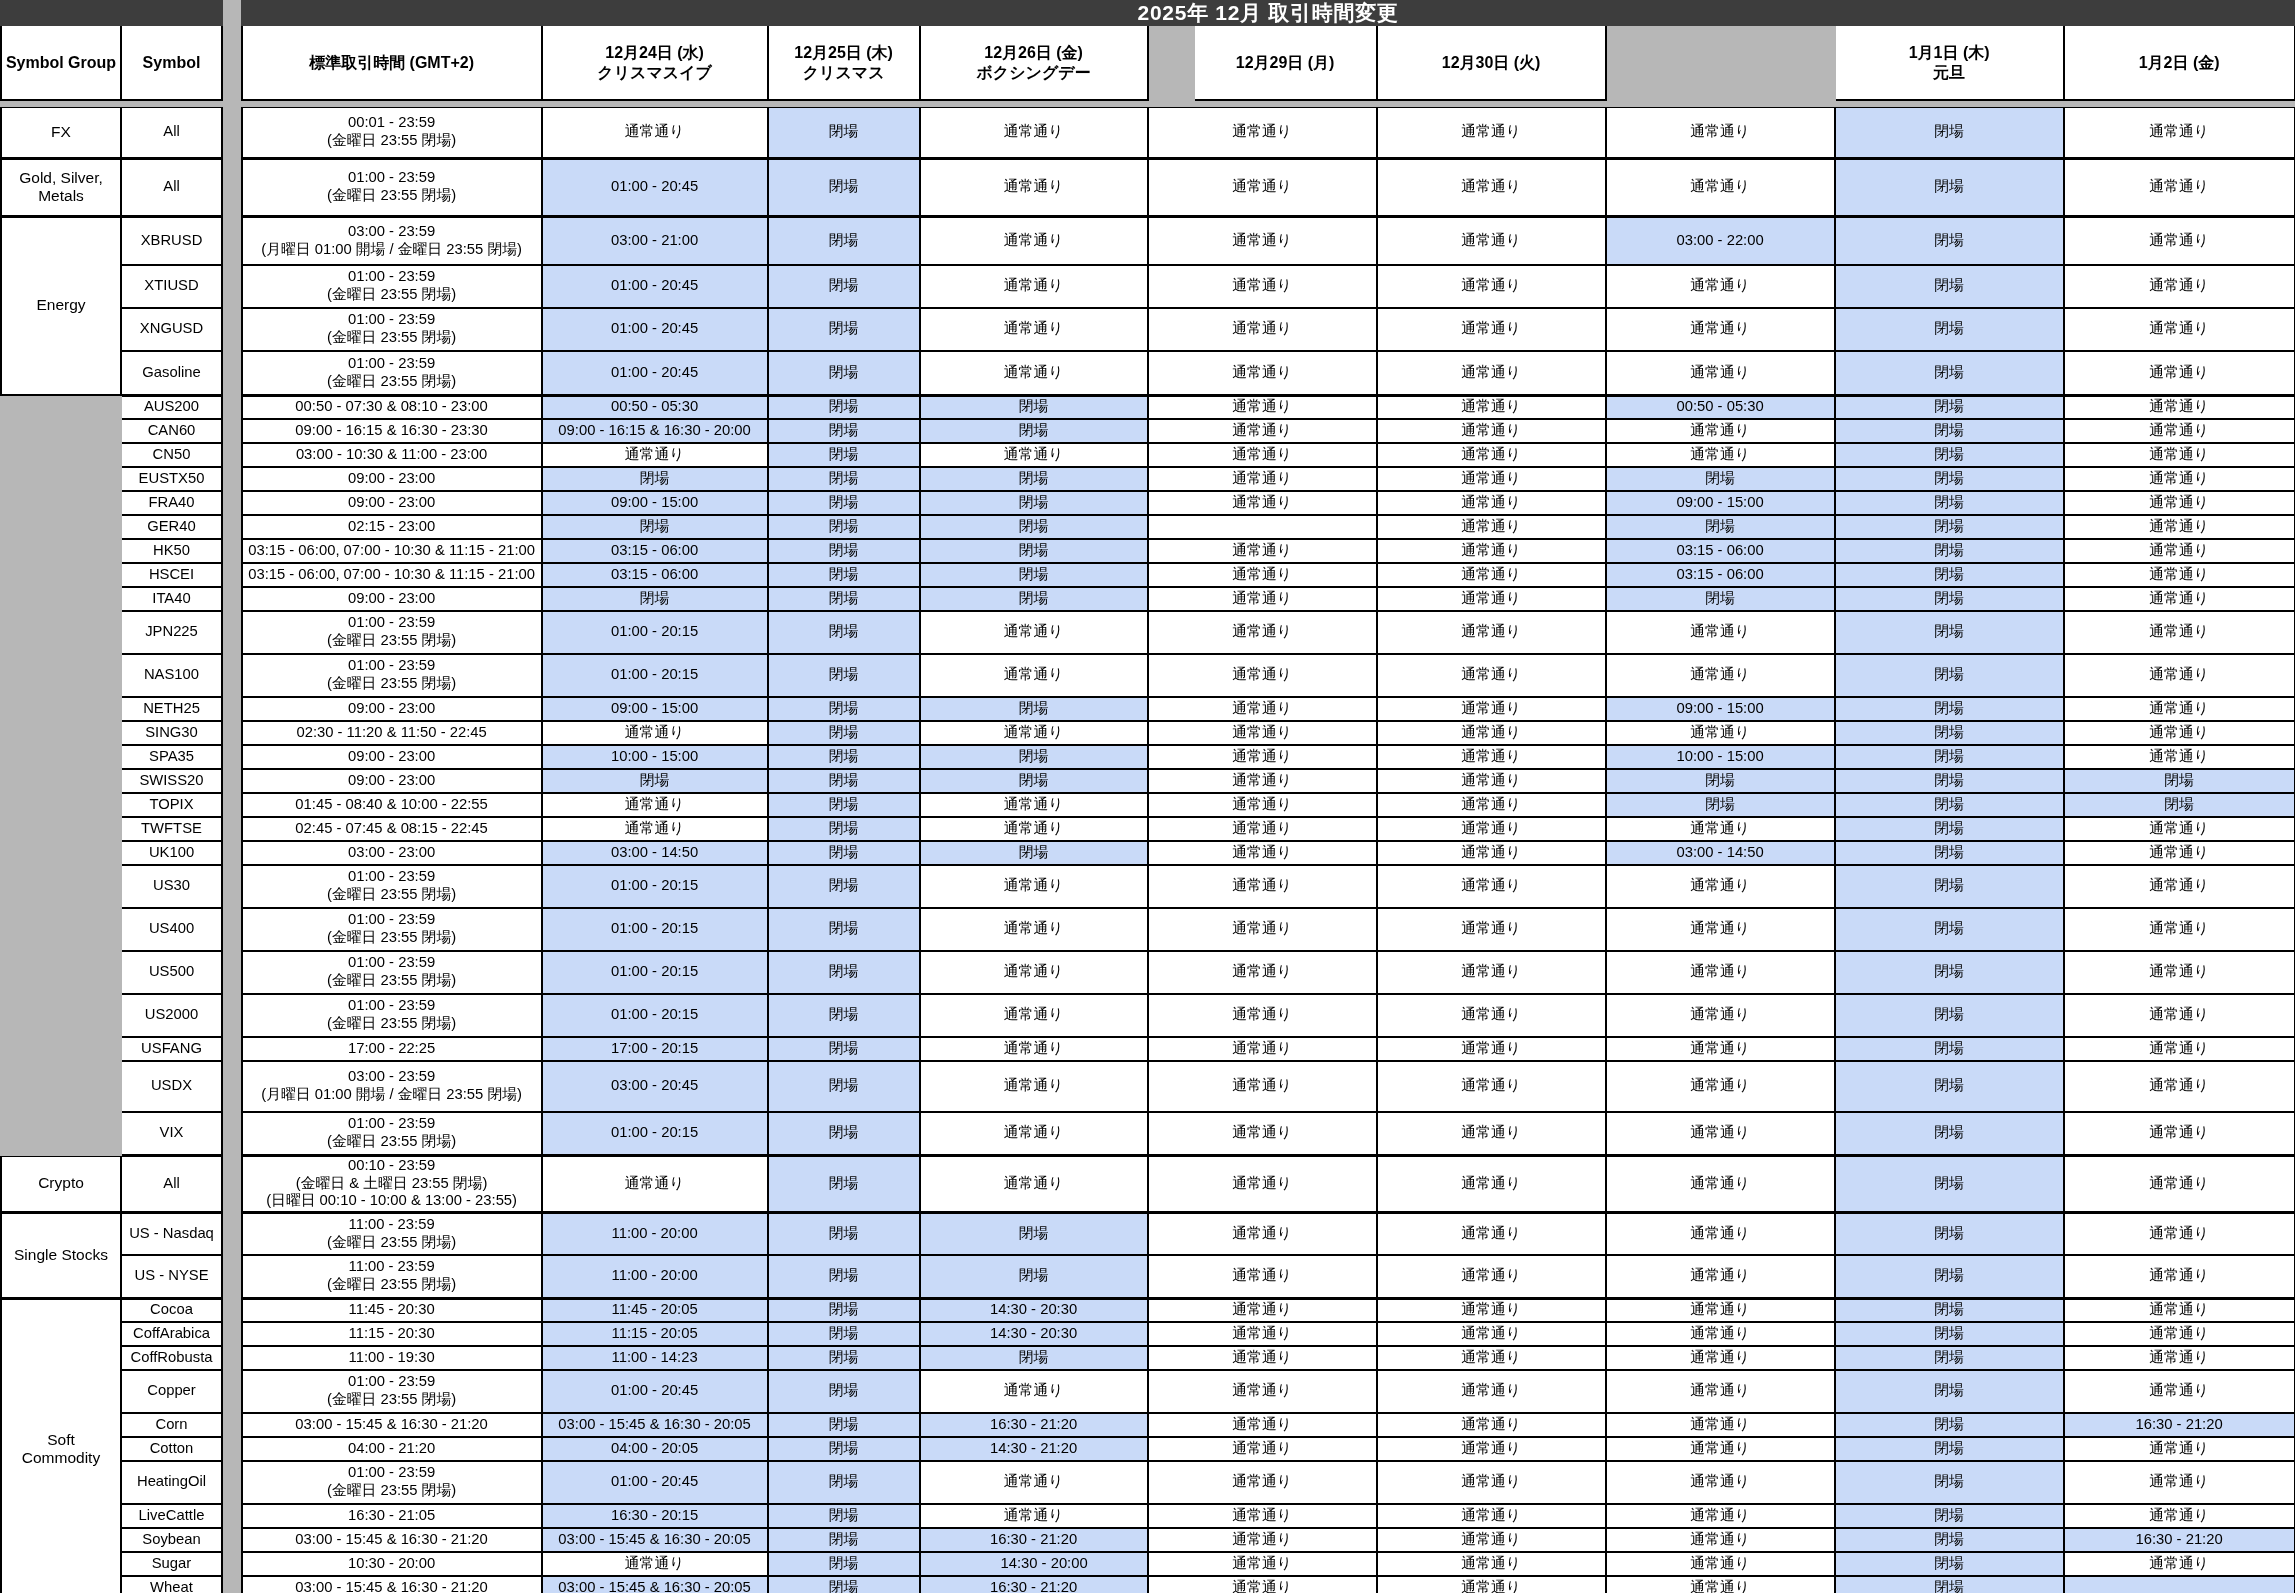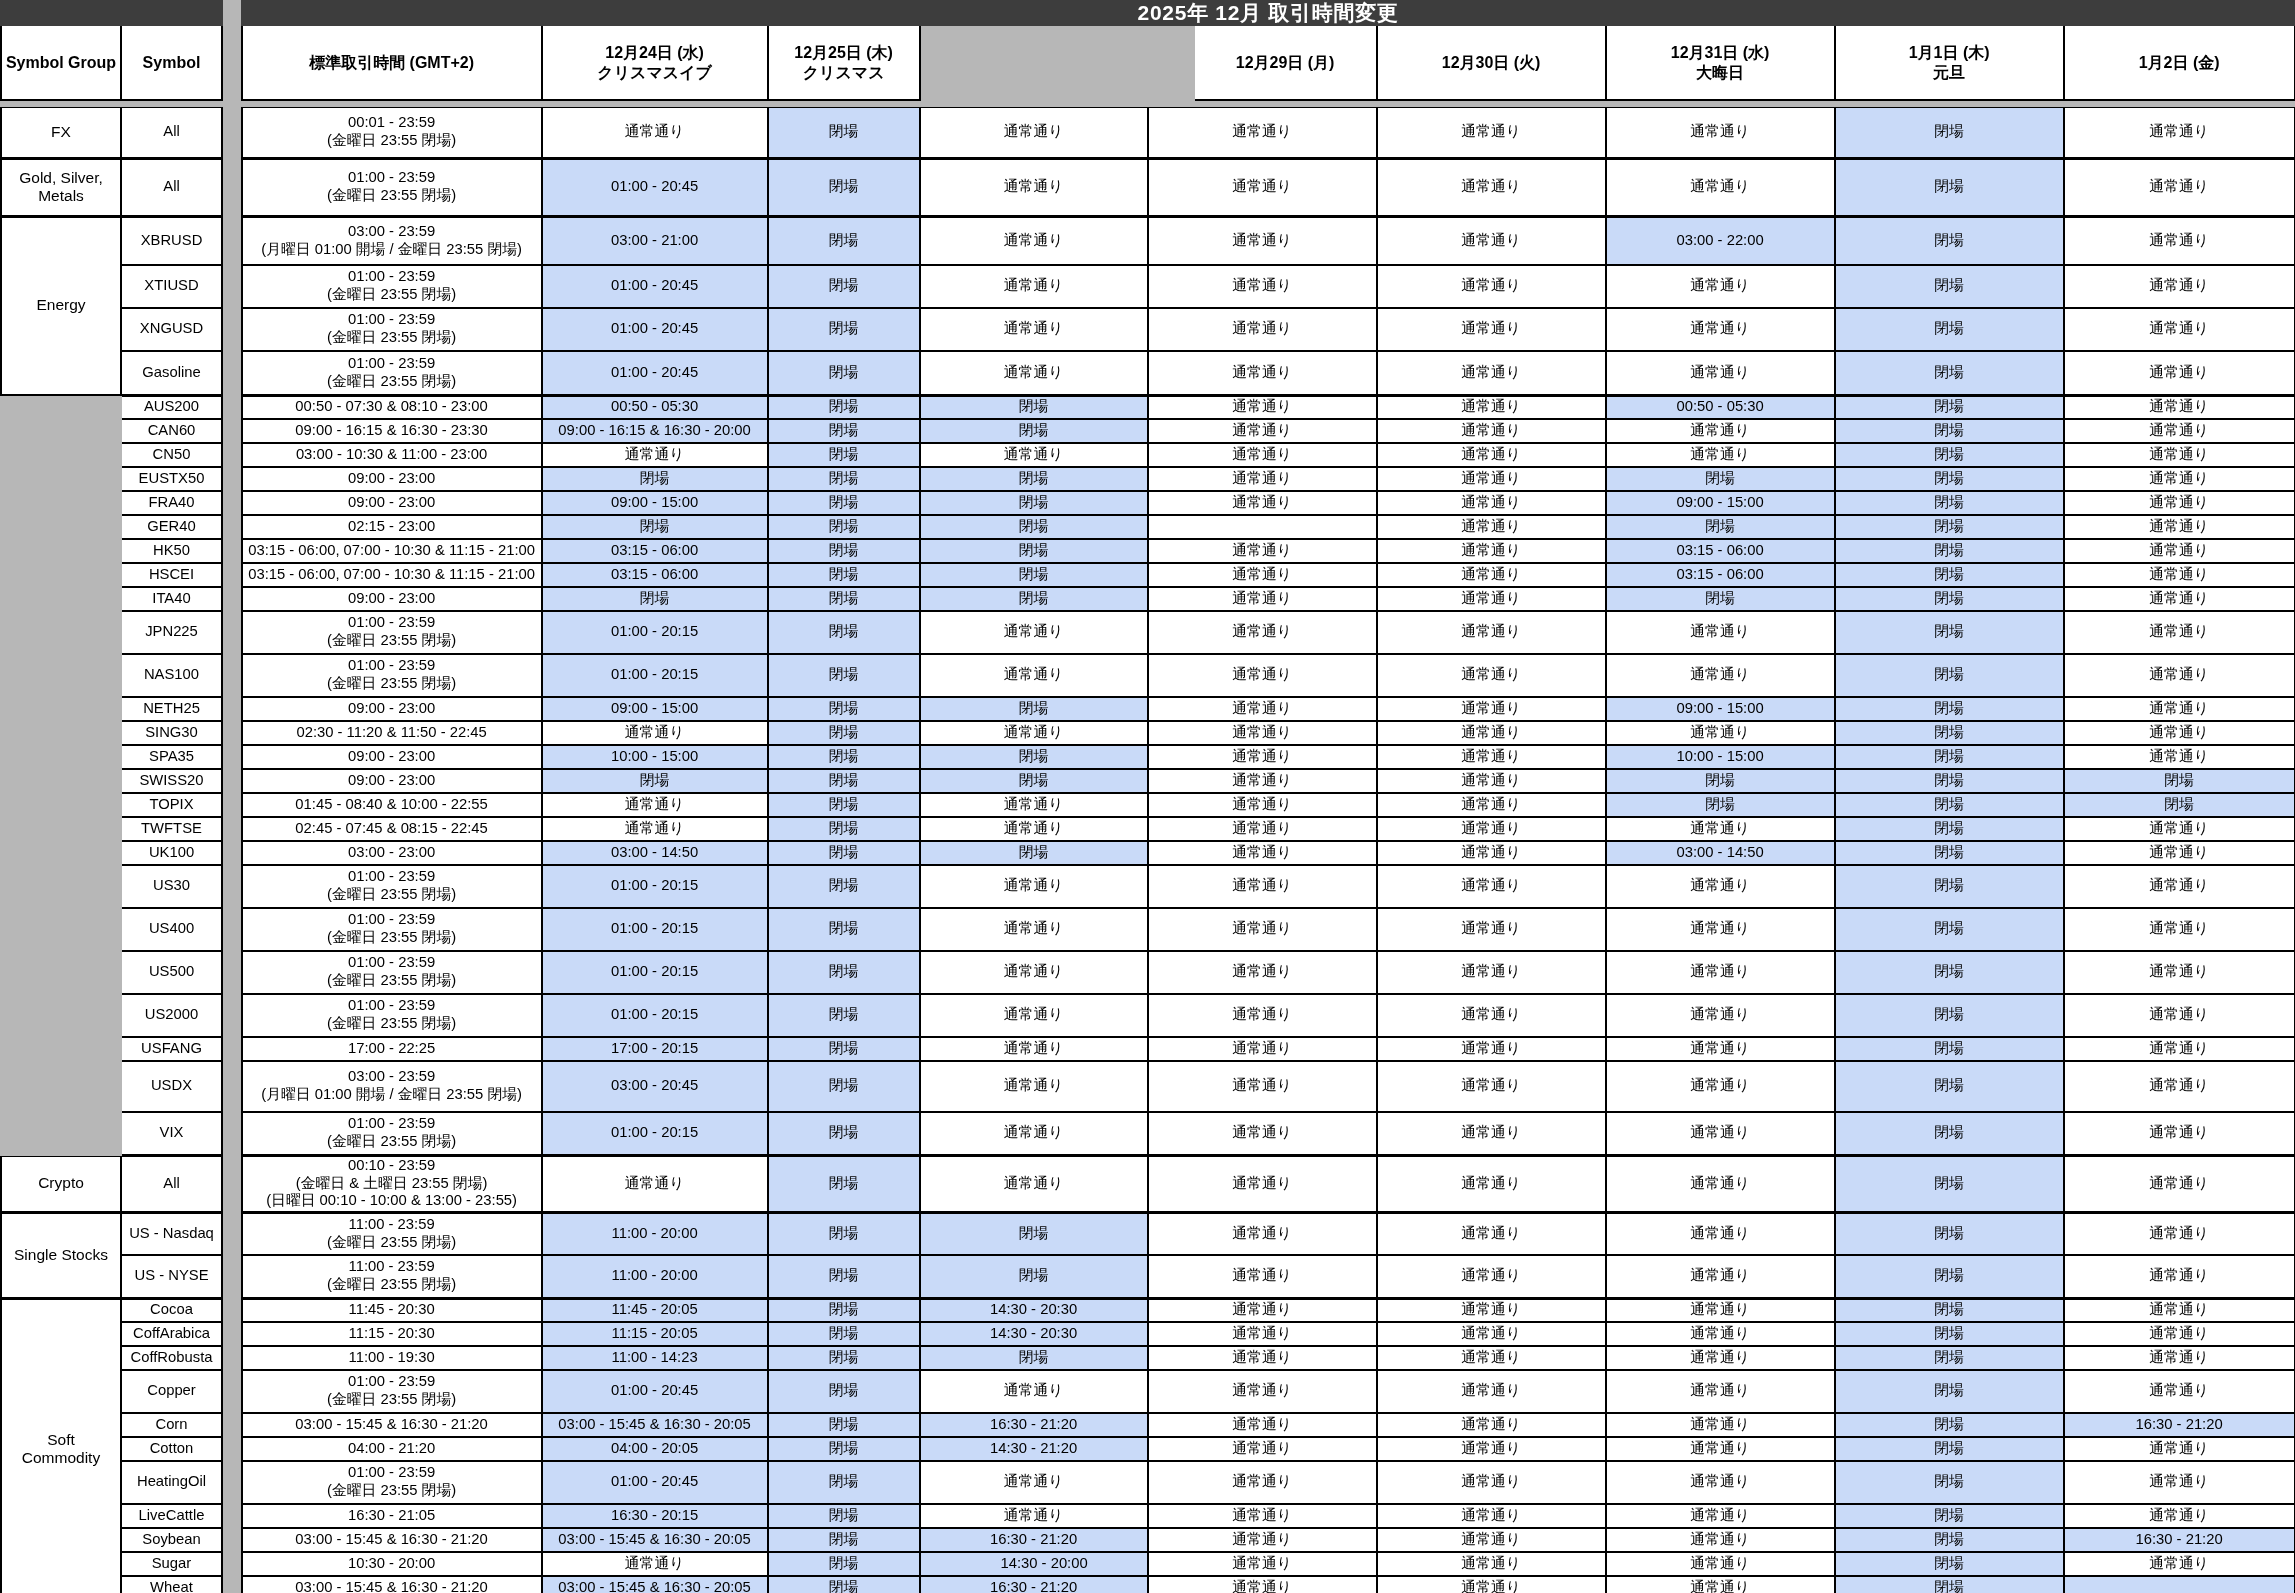--- a/index.html
+++ b/index.html
@@ -34,24 +34,24 @@
   <div class="grid" id="grid" style="grid-template-rows: 26px 75px 5.6px 52px 58px 49px 43px 43px 44px 24px 24px 24px 24px 24px 24px 24px 24px 24px 43px 43px 24px 24px 24px 24px 24px 24px 24px 43px 43px 43px 43px 24px 51px 43px 57px 43px 43px 24px 24px 24px 43px 24px 24px 43px 24px 24px 24px 24px;">
     <div class="cell dark" style="grid-row:1;grid-column:1/3"></div>
     <div class="cell dark title" style="grid-row:1;grid-column:4/13">2025年 12月 取引時間変更</div>
   <div class="cell hcell bl" style="grid-area: 2 / 1;">Symbol Group</div>
       <div class="cell hcell" style="grid-area: 2 / 2;">Symbol</div>
       <div class="cell hcell bl" style="grid-area: 2 / 4;">標準取引時間 (GMT+2)</div>
       <div class="cell hcell" style="grid-area: 2 / 5;">12月24日 (水)
 クリスマスイブ</div>
       <div class="cell hcell" style="grid-area: 2 / 6;">12月25日 (木)
 クリスマス</div>
+      <div class="cell hcell" style="grid-area: 2 / 7;">12月26日 (金)
+ボクシングデー</div>
       <div class="cell hcell" style="grid-area: 2 / 8; margin-left: 46px;">12月29日 (月)</div>
       <div class="cell hcell" style="grid-area: 2 / 9;">12月30日 (火)</div>
-      <div class="cell hcell" style="grid-area: 2 / 10;">12月31日 (水)
-大晦日</div>
       <div class="cell hcell" style="grid-area: 2 / 11;">1月1日 (木)
 元旦</div>
       <div class="cell hcell" style="grid-area: 2 / 12;">1月2日 (金)</div>
       <div class="cell glabel bl gtop" style="grid-area: 4 / 1 / 5;">FX</div>
       <div class="cell sym gtop" style="grid-area: 4 / 2;">All</div>
       <div class="cell bl gtop" style="grid-area: 4 / 4;">00:01 - 23:59
 (金曜日 23:55 閉場)</div>
       <div class="cell gtop" style="grid-area: 4 / 5;">通常通り</div>
       <div class="cell blue gtop" style="grid-area: 4 / 6;">閉場</div>
       <div class="cell gtop" style="grid-area: 4 / 7;">通常通り</div>

